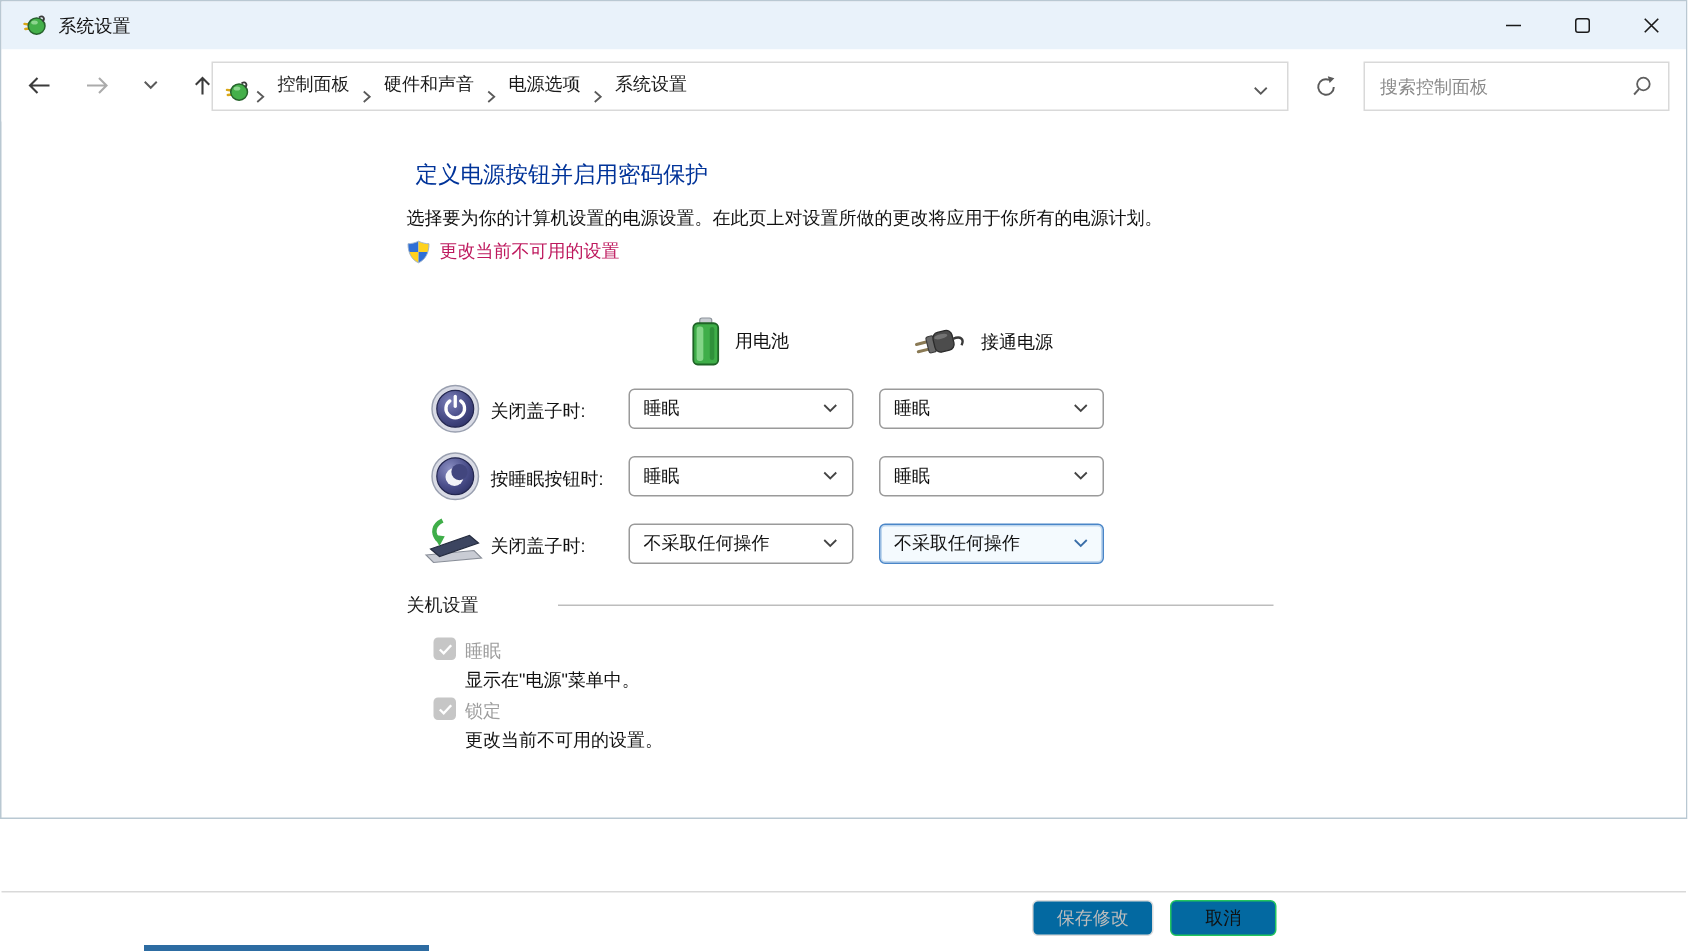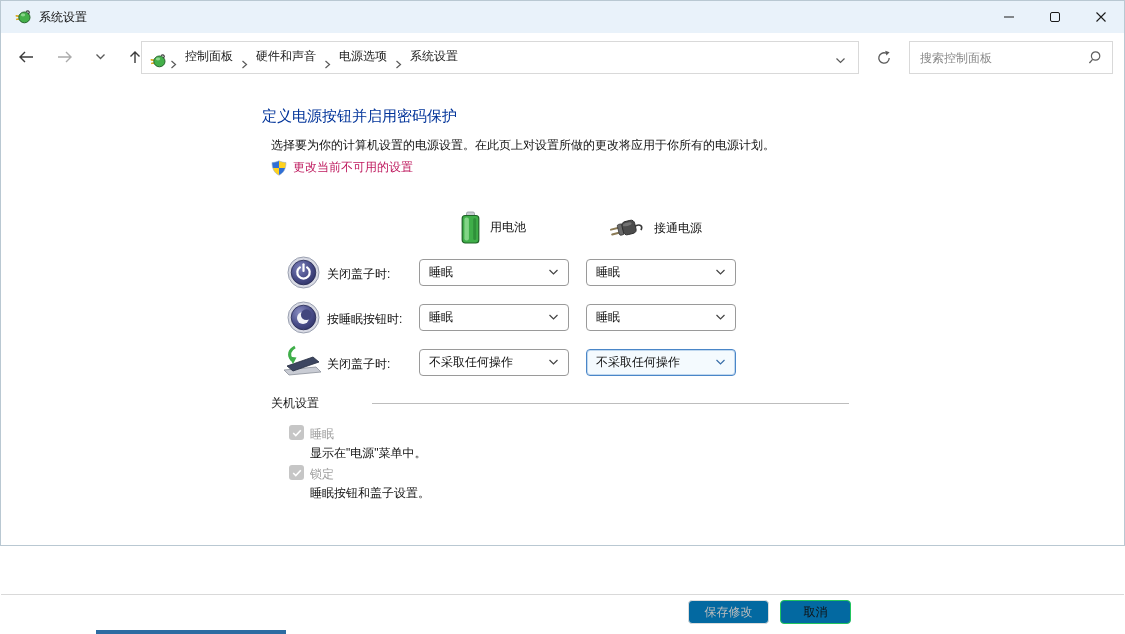--- a/index.html
+++ b/index.html
@@ -22,21 +22,21 @@
   .addressbar .app-ic { margin-right:2px; display:flex; }
   .crumb-sep { color:#5a5a5a; margin:0 2px; display:flex; align-items:center; }
   .crumb { padding:4px 6px; color:#1a1a1a; white-space:nowrap; cursor:default; }
   .ab-chevron { margin-left:auto; display:flex; padding:4px; }
   .refresh-btn { position:absolute; left:862px; top:8px; width:42px; height:33px; display:flex; align-items:center; justify-content:center; }
   .searchbox { position:absolute; left:908px; top:8px; width:204px; height:33px; border:1px solid #d9d9d9; display:flex; align-items:center; padding:0 10px; background:#fff; }
   .searchbox input { border:none; outline:none; flex:1; font-size:12px; font-family:inherit; color:#1a1a1a; background:transparent; }
   .searchbox input::placeholder { color:#8a8a8a; }
 
   
-  .heading { position:absolute; left:261px; top:106px; font-size:15px; color:#003399;text-align:right; }
+  .heading { position:absolute; left:276px; top:106px; font-size:15px; color:#003399;text-align:right; }
   .desc { position:absolute; left:270px; top:136px; font-size:12px; color:#111; }
   .admin-link { position:absolute; left:270px; top:158px; display:flex; align-items:center; gap:6px; cursor:default; }
   .admin-link span { color:#be185d; font-size:12px; }
 
   .sec-header { position:absolute; left:270px; width:578px; display:flex; align-items:center; }
   .sec-header .lbl { white-space:nowrap; color:#1a1a1a; }
   .sec-header .rule { flex:1; border-top:1px solid #bdbdbd; margin-left:9px; height:0; }
 
   .col-head { position:absolute; display:flex; align-items:center; gap:10px; }
   .col-head .txt { font-size:12px; color:#111; }
@@ -313,20 +313,20 @@
   </div>
   <div class="cb-label" style="left:309px; top:425px;">睡眠</div>
   <div class="cb-desc" style="left:309px; top:444px;">显示在"电源"菜单中。</div>
 
   <div class="checkbox" style="left:288px; top:464px;">
     <svg width="10" height="8" viewBox="0 0 10 8">
         <path d="M1.2,4 L3.8,6.5 L8.8,1.2" fill="none" stroke="#fff" stroke-width="1.6"></path>
       </svg>
   </div>
   <div class="cb-label" style="left:309px; top:465px;">锁定</div>
-  <div class="cb-desc" style="left:309px; top:484px;">睡眠按钮和盖子设置。</div>
+  <div class="cb-desc" style="left:309px; top:484px;">更改当前不可用的设置。</div>
 
   <div class="footer-sep"></div>
   <div class="btn btn-save">保存修改</div>
   <div class="btn btn-cancel">取消</div>
 
   <div class="bottom-strip"></div>
 </div>
 
 </body></html>

